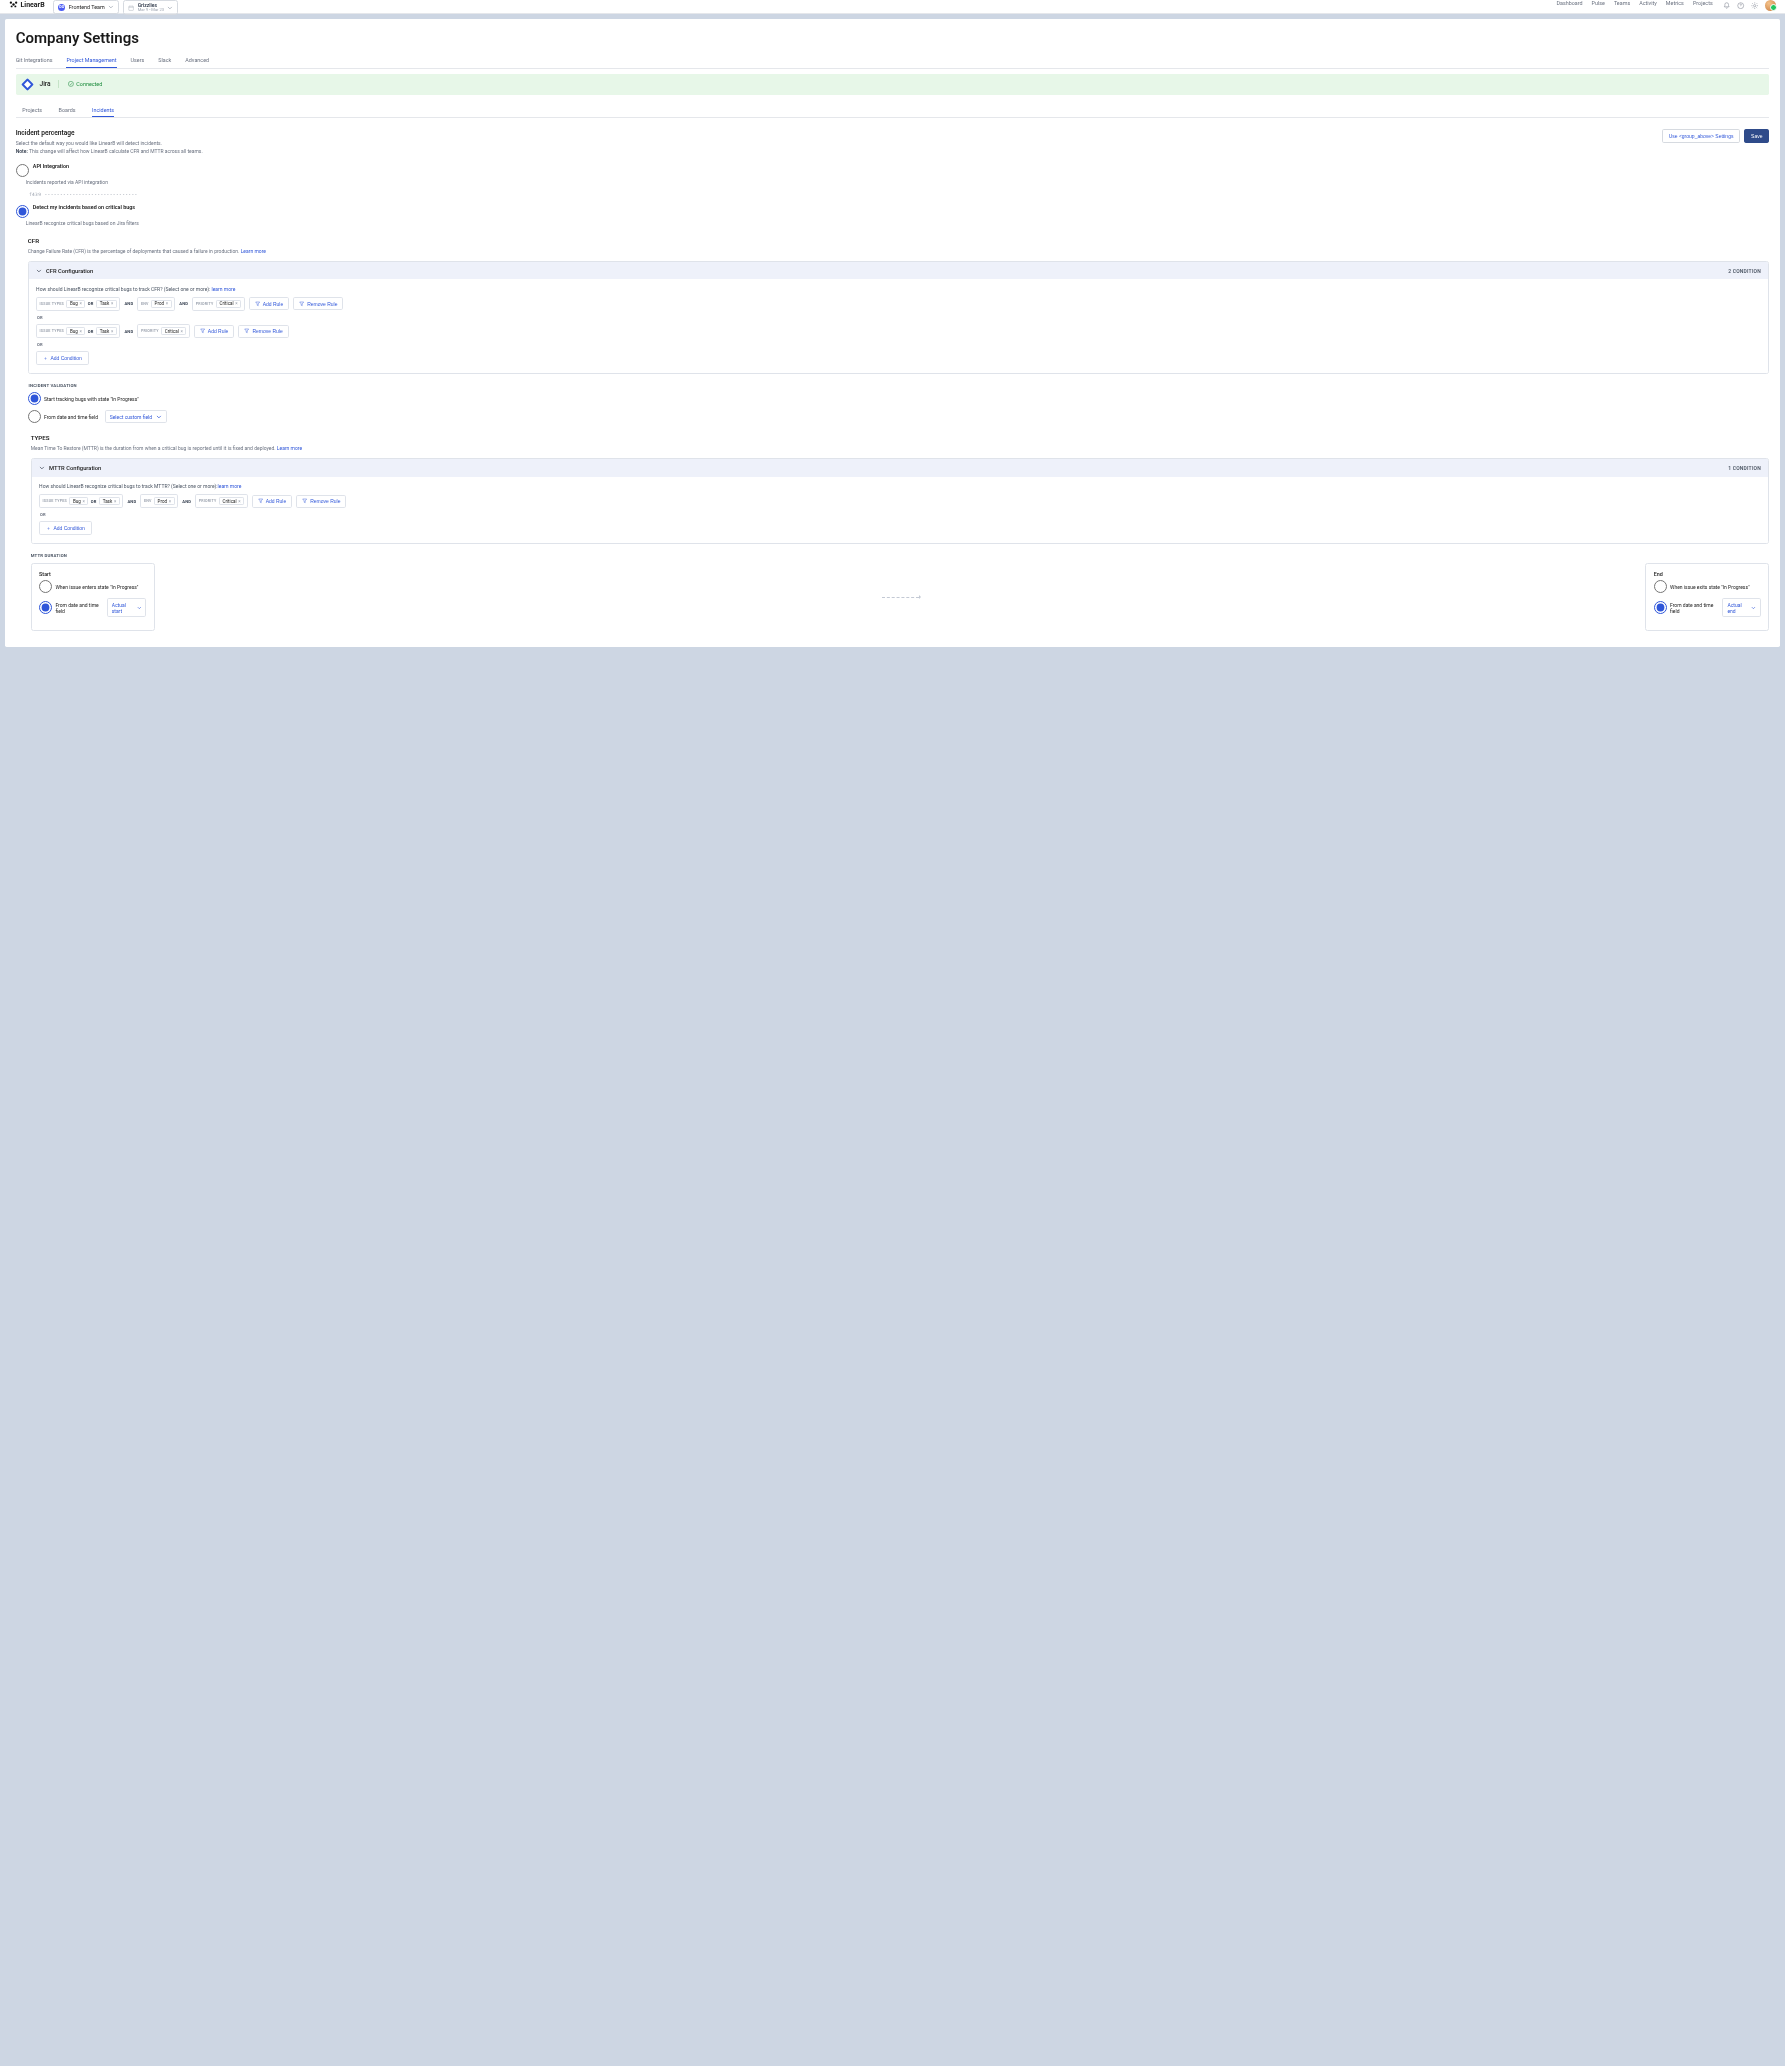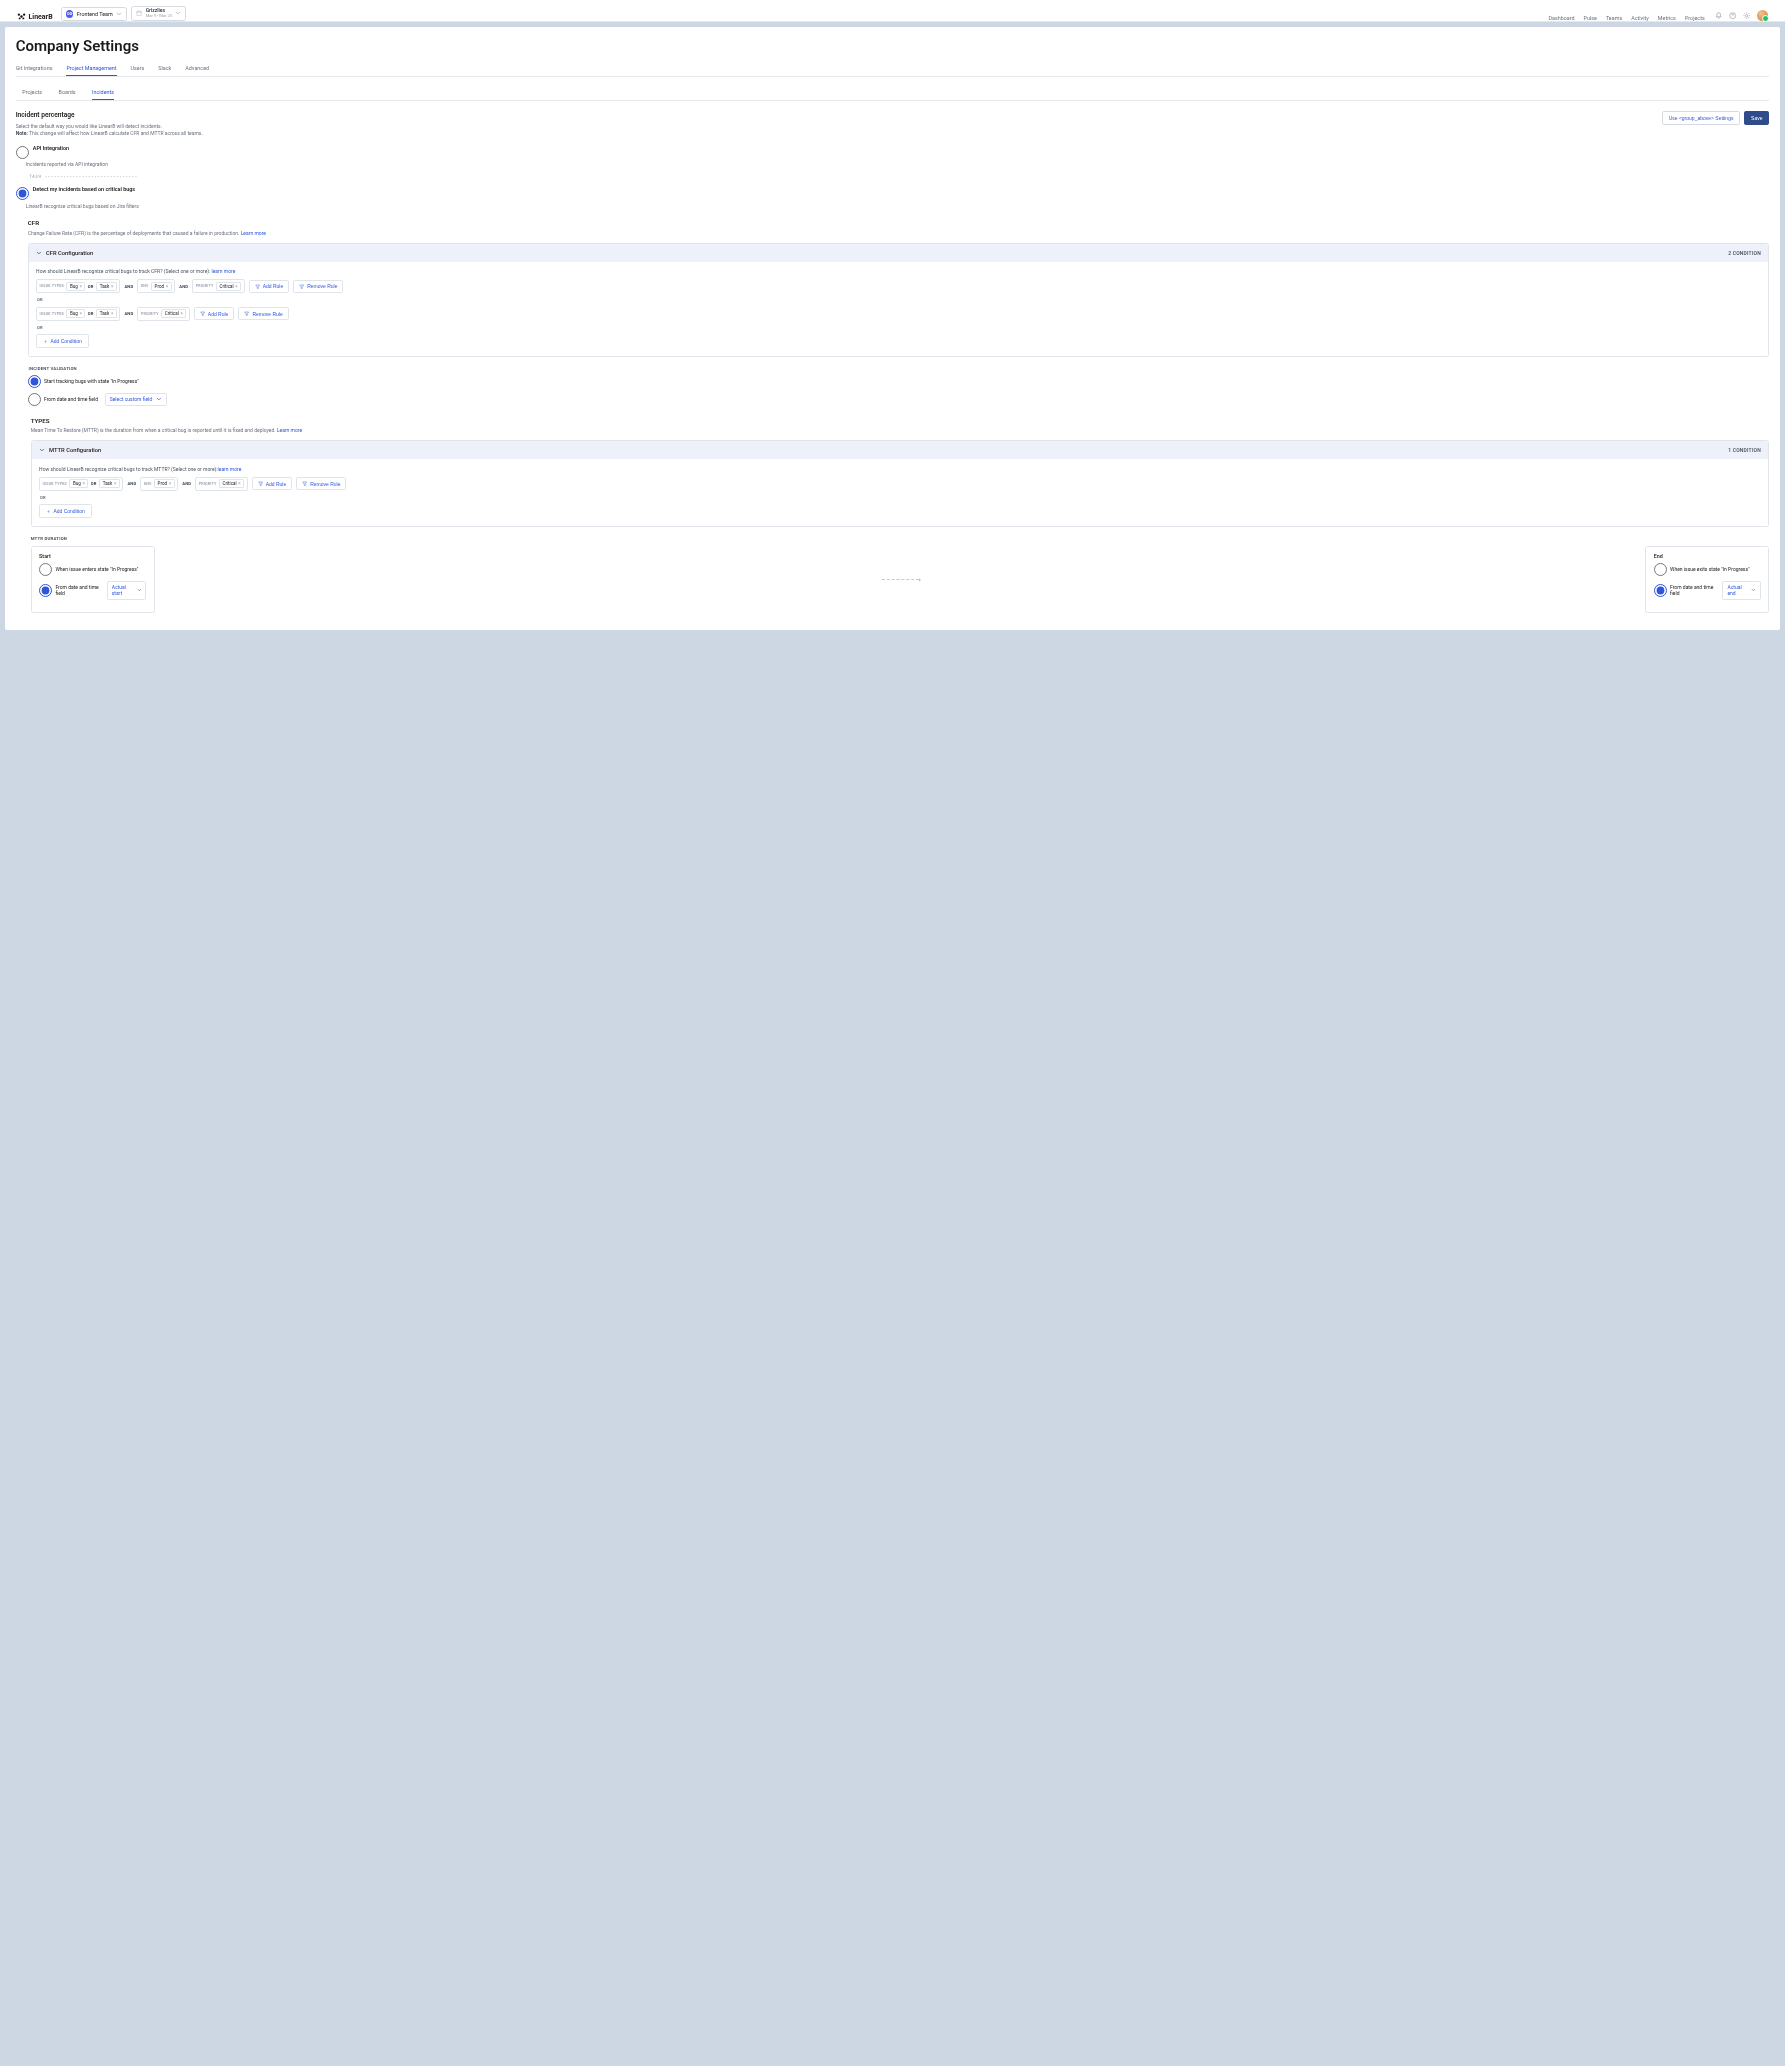--- a/index.html
+++ b/index.html
@@ -1,17 +1,17 @@
 <!DOCTYPE html>
 <html style="font-size:6.6px"><head>
 <meta charset="utf-8">
 <style>
 * { box-sizing: border-box; margin: 0; padding: 0; }
 body { font-family: -apple-system, BlinkMacSystemFont, "Segoe UI", Roboto, sans-serif; background: #cdd6e3; color: #1a1a1a; font-size: 5.4px; }
-.topbar { background: #fff; height: 22px; display: flex; align-items: flex-end; padding: 0 17px; border-bottom: 0.4px solid #e5e7eb; }
+.topbar { background: #fff; height: 14px; display: flex; align-items: flex-start; padding: 0 9px; border-bottom: 0.4px solid #e5e7eb; }
 .logo { display: flex; align-items: center; gap: 2.5px; font-weight: 700; font-size: 7px; margin-right: 8.3px; }
 .logo-icon { width: 9px; height: 9px; }
 .team-select { display: flex; align-items: center; gap: 3.3px; border: 0.4px solid #d6dae0; border-radius: 2.5px; padding: 2.5px 4.1px; margin-right: 4.1px; cursor: pointer; }
 .team-badge { background: #4b5cf5; color: #fff; font-size: 3.7px; font-weight: 700; border-radius: 50%; width: 7.4px; height: 7.4px; display: flex; align-items: center; justify-content: center; }
 .date-select { display: flex; align-items: center; gap: 3.3px; border: 0.4px solid #d6dae0; border-radius: 2.5px; padding: 1.7px 4.1px; cursor: pointer; }
 .date-select .col { display: flex; flex-direction: column; line-height: 1.1; }
 .date-select .name { font-size: 5px; font-weight: 600; color: #374151; }
 .date-select .range { font-size: 4.1px; color: #9ca3af; }
 .topnav { margin-left: auto; display: flex; gap: 9px; font-size: 5.4px; color: #6b7280; }
 .topnav span { cursor: pointer; }
@@ -141,20 +141,31 @@
   <h1 class="page-title">Company Settings</h1>
 
   <div class="tabs">
     <div class="tab">Git Integrations</div>
     <div class="tab active">Project Management</div>
     <div class="tab">Users</div>
     <div class="tab">Slack</div>
     <div class="tab">Advanced</div>
   </div>
 
+  <div class="jira-banner">
+    <div class="jira-icon"></div>
+    <div class="jira-name">Jira</div>
+    <div class="jira-status">
+      <svg width="5.8" height="5.8" viewBox="0 0 16 16">
+          <circle cx="8" cy="8" r="7" stroke="#1a8a3b" fill="none" stroke-width="1.4"></circle>
+          <path d="M5 8.5l2 2 4-4.5" stroke="#1a8a3b" fill="none" stroke-width="1.6"></path>
+        </svg>
+      <span>Connected</span>
+    </div>
+  </div>
 
   <div class="subtabs">
     <div class="subtab">Projects</div>
     <div class="subtab">Boards</div>
     <div class="subtab active">Incidents</div>
   </div>
 
   <div class="section-head">
     <div>
       <h2>Incident percentage</h2>

